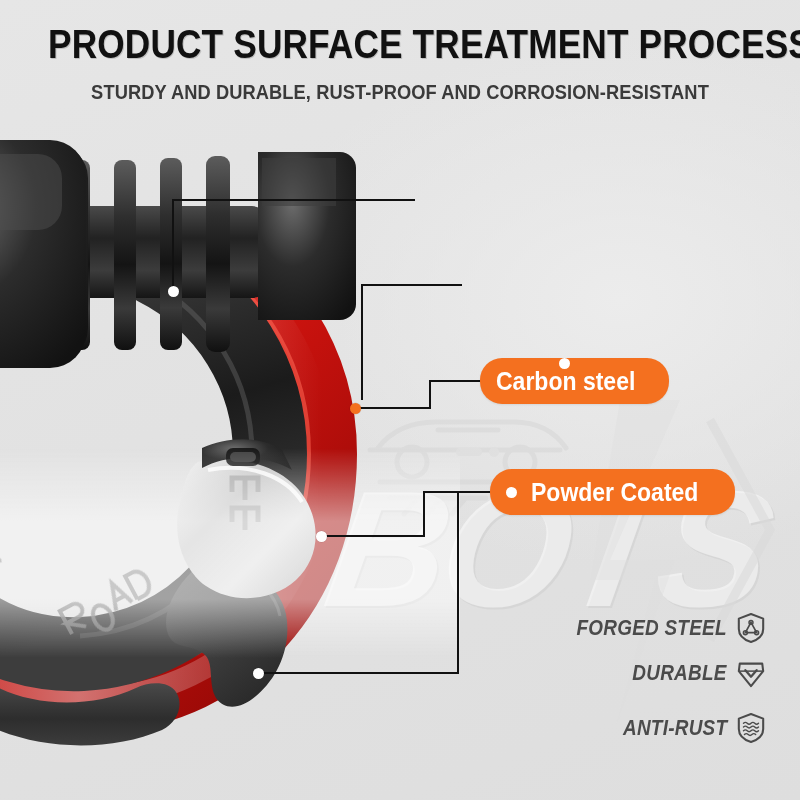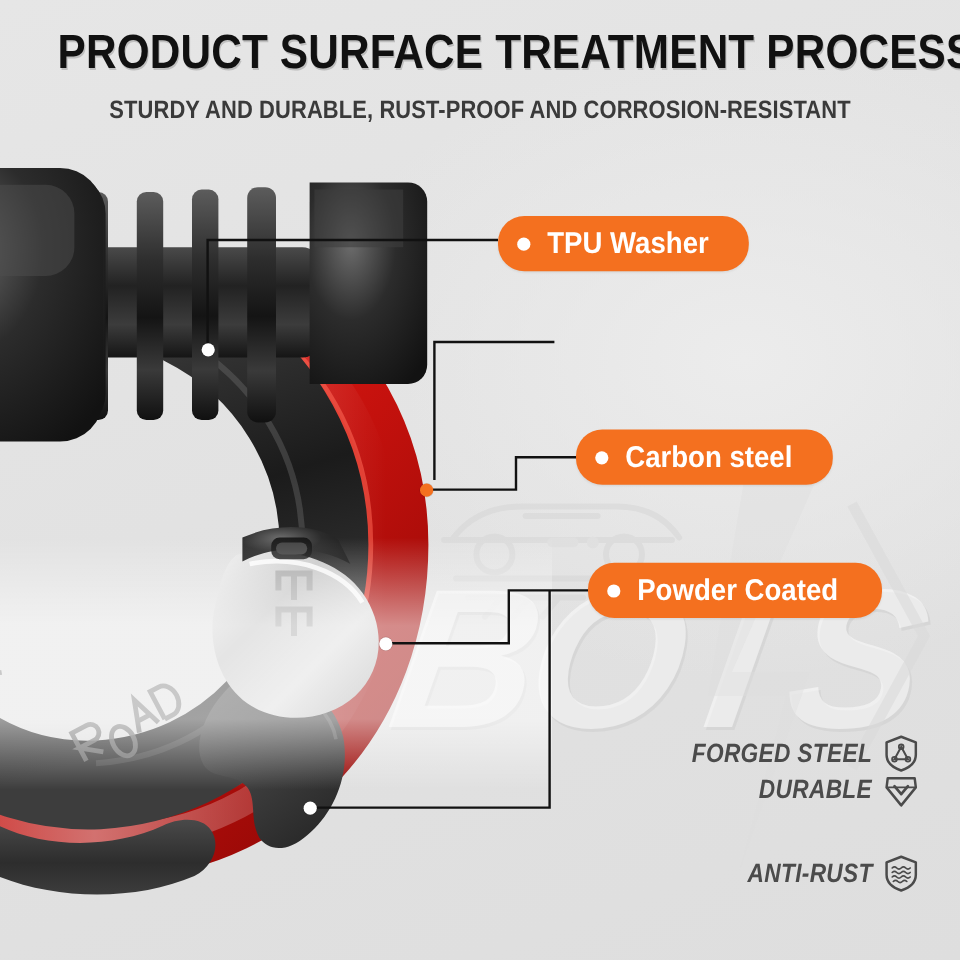--- a/index.html
+++ b/index.html
@@ -314,48 +314,44 @@
   </svg>
 
   <div class="marker" style="left:168px; top:286px;"></div>
   <div class="marker" style="left:316px; top:531px;"></div>
   <div class="marker" style="left:253px; top:668px;"></div>
   <div class="marker orange" style="left:350px; top:403px;"></div>
 
   <div class="title">PRODUCT SURFACE TREATMENT PROCESS</div>
   <div class="subtitle">STURDY AND DURABLE, RUST-PROOF AND CORROSION-RESISTANT</div>
 
-  <div class="pill" style="left:415px; top:180px;">
-    <span class="dot"></span>
-    <span class="ptxt">TPU Washer</span>
-  </div>
-
-
-  <div class="pill" style="left:480px; top:358px;">
+
+
+  <div class="pill" style="left:480px; top:358px;flex-direction:column;">
     <span class="dot"></span>
     <span class="ptxt">Carbon steel</span>
   </div>
 
   <div class="pill" style="left:490px; top:469px;">
     <span class="dot"></span>
     <span class="ptxt">Powder Coated</span>
   </div>
 
   <div class="feat" style="top:612px;">
     <span class="flabel">FORGED STEEL</span>
     <svg class="ficon" viewBox="0 0 32 34">
       <path d="M16 2 L29 7 V18 C29 26 22 30 16 32 C10 30 3 26 3 18 V7 Z" fill="none" stroke="#4b4b4b" stroke-width="2.2" stroke-linejoin="round"></path>
       <path d="M16 11 L22 22 H10 Z" fill="none" stroke="#4b4b4b" stroke-width="1.8"></path>
       <circle cx="16" cy="11" r="2.1" fill="none" stroke="#4b4b4b" stroke-width="1.6"></circle>
       <circle cx="10" cy="22" r="2.1" fill="none" stroke="#4b4b4b" stroke-width="1.6"></circle>
       <circle cx="22" cy="22" r="2.1" fill="none" stroke="#4b4b4b" stroke-width="1.6"></circle>
     </svg>
   </div>
 
-  <div class="feat" style="top:642px;">
+  <div class="feat" style="top:657px;">
     <span class="flabel">DURABLE</span>
     <svg class="ficon" viewBox="0 0 32 34">
       <path d="M4 7 H28 L29 15 L16 31 L3 15 Z" fill="none" stroke="#4b4b4b" stroke-width="2.2" stroke-linejoin="round"></path>
       <path d="M3 15 H29" stroke="#4b4b4b" stroke-width="1.6" fill="none"></path>
       <path d="M10 14 L16 21 L22 14" fill="none" stroke="#4b4b4b" stroke-width="2.4" stroke-linecap="round" stroke-linejoin="round"></path>
     </svg>
   </div>
 
   <div class="feat" style="top:700px;margin-top:12px;">
     <span class="flabel">ANTI-RUST</span>

